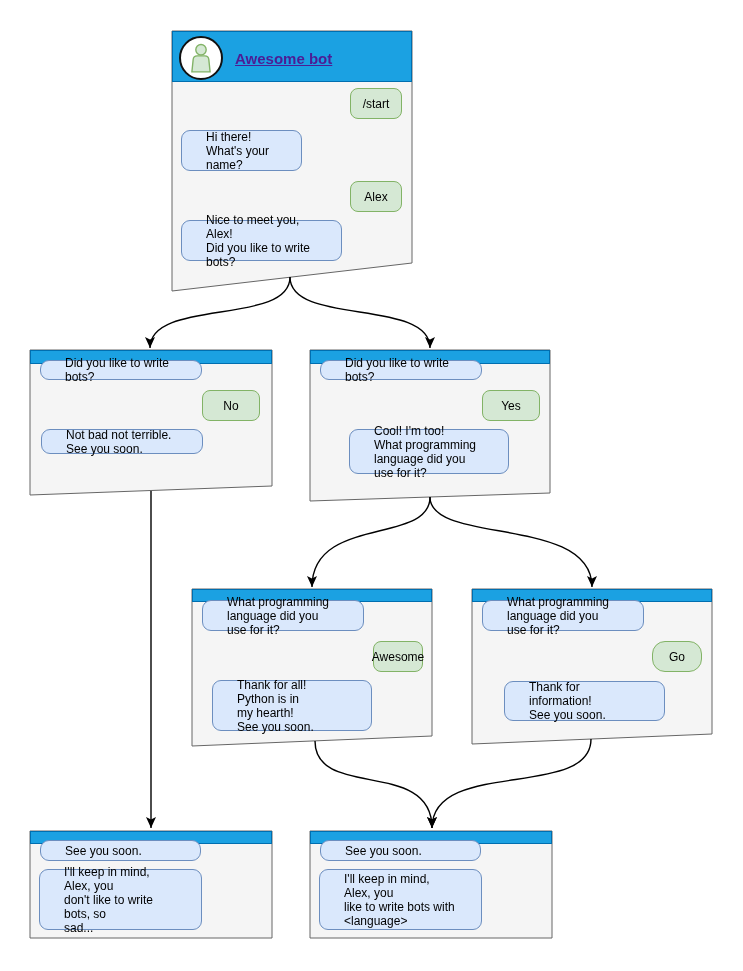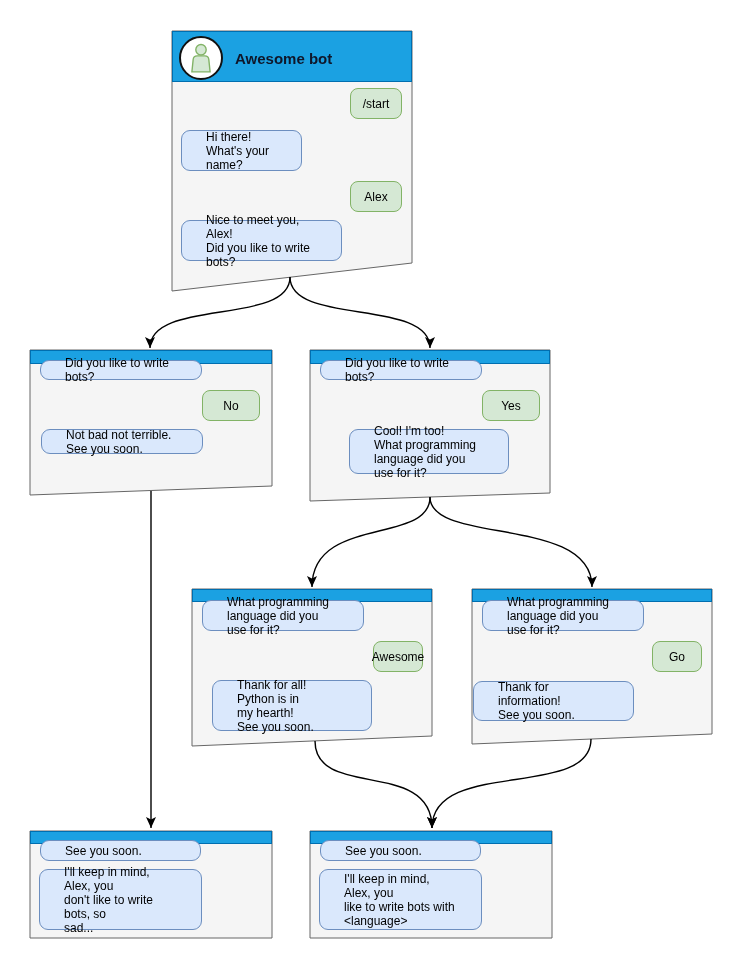--- a/index.html
+++ b/index.html
@@ -11,23 +11,23 @@
     color:#000;
     overflow:hidden;
   }
   #frames{position:absolute;left:0;top:0;z-index:0;}
   .hdr{
     position:absolute;z-index:2;box-sizing:border-box;
     background:#1BA1E2;border:1px solid #006EAF;
   }
   .hdr-main{display:flex;align-items:center;}
   .title{
-    color:#0f172a;font-weight:bold;font-size:15px;
+    color:#4c1d95;font-weight:bold;font-size:15px;
     position:absolute;left:62px;top:4px;bottom:0;
-    display:flex;align-items:center;
+    display:flex;align-items:center;text-decoration:underline;
   }
   .avatar{
     position:absolute;left:6px;top:4px;width:40px;height:40px;
     background:#ffffff;border:2px solid #111111;border-radius:50%;
     display:flex;align-items:center;justify-content:center;
   }
   .bubble{
     position:absolute;z-index:3;box-sizing:border-box;
     font-size:12px;line-height:14px;
     border-radius:9px;
@@ -106,22 +106,22 @@
   <div class="bubble bot" style="left:202px;top:600px;width:162px;height:31px;">What programming
 language did you use for it?</div>
   <div class="bubble user" style="left:373px;top:641px;width:49px;height:31px;">Awesome</div>
   <div class="bubble bot" style="left:202px;top:680px;width:160px;height:51px;margin-left:10px;">Thank for all! Python is in
 my hearth!
 See you soon.</div>
 
   <div class="hdr" style="left:472px;top:589px;width:240px;height:13px;"></div>
   <div class="bubble bot" style="left:482px;top:600px;width:162px;height:31px;">What programming
 language did you use for it?</div>
-  <div class="bubble user" style="left:652px;top:641px;width:50px;height:31px;">Go</div>
-  <div class="bubble bot" style="left:473px;top:681px;width:161px;height:40px;">Thank for information!
+  <div class="bubble user" style="left:652px;top:641px;width:50px;height:31px;border-radius:13px;">Go</div>
+  <div class="bubble bot" style="left:504px;top:681px;width:161px;height:40px;">Thank for information!
 See you soon.</div>
 
   <div class="hdr" style="left:30px;top:831px;width:242px;height:13px;"></div>
   <div class="bubble bot" style="left:40px;top:840px;width:161px;height:21px;">See you soon.</div>
   <div class="bubble bot" style="left:39px;top:869px;width:163px;height:61px;">I'll keep in mind, Alex, you
 don't like to write bots, so
 sad...</div>
 
   <div class="hdr" style="left:310px;top:831px;width:242px;height:13px;"></div>
   <div class="bubble bot" style="left:320px;top:840px;width:161px;height:21px;">See you soon.</div>

